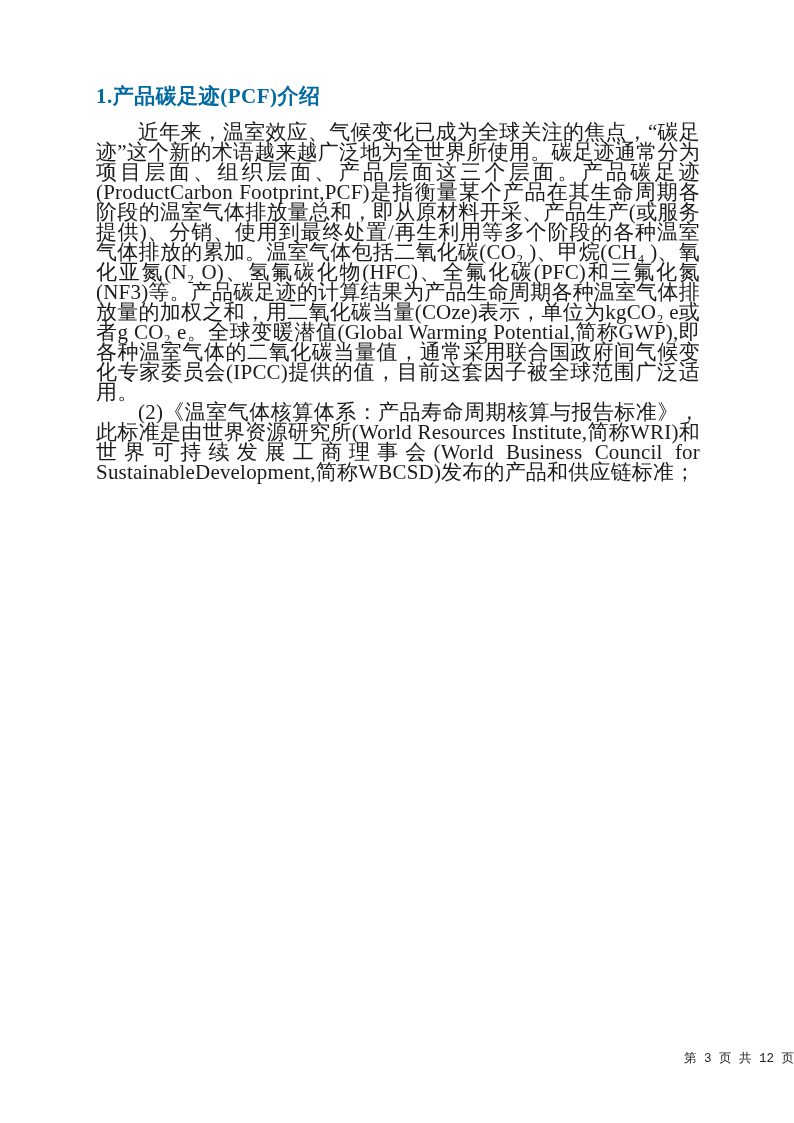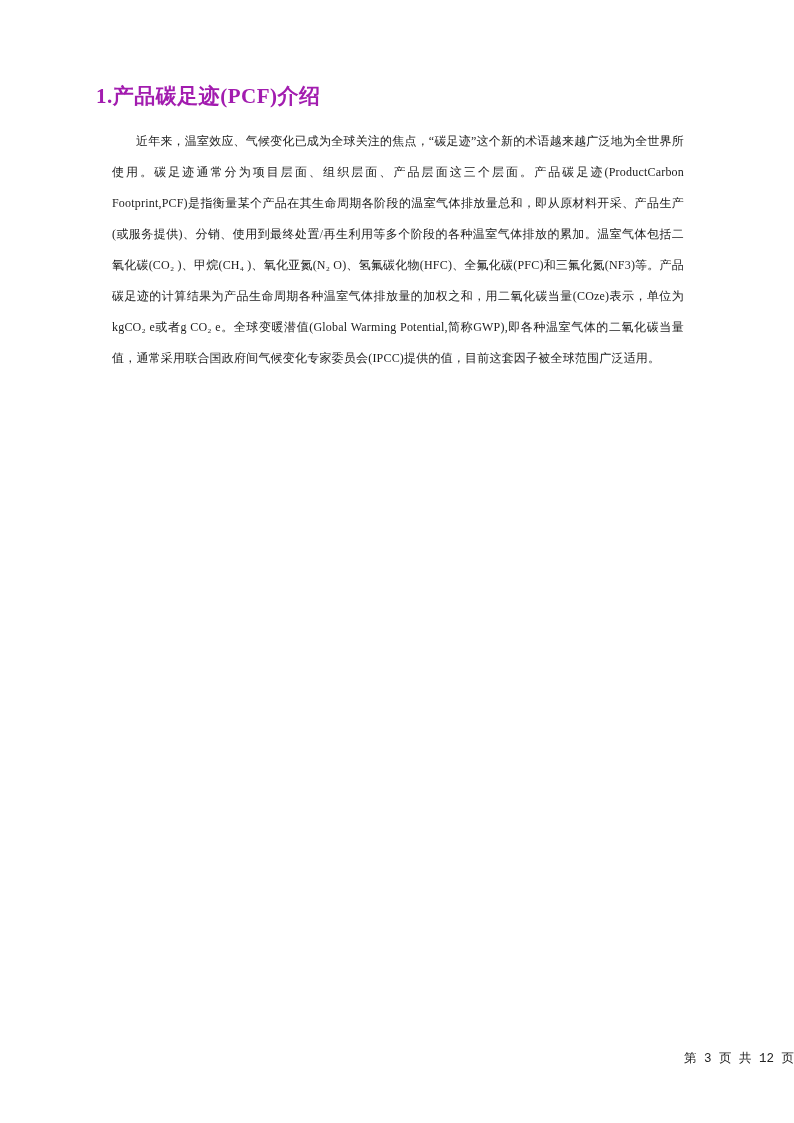--- a/index.html
+++ b/index.html
@@ -20,27 +20,27 @@
     position: absolute;
     left: 96px;
     top: 82px;
     width: 604px;
   }
   .heading {
     margin: 0 0 12px 0;
     font-size: 21px;
     line-height: 28px;
     font-weight: bold;
-    color: #a21caf;
+    color: #0369a1;
     letter-spacing: 0.5px;
   }
   .para {
-    margin: 16px;
-    font-size: 12px;
-    line-height: 31px;
+    margin: 0;
+    font-size: 21px;
+    line-height: 20px;
     text-align: justify;
     text-justify: inter-ideograph;
     text-indent: 2em;
     letter-spacing: 0.2px;
     word-break: break-word;
   }
   .footer {
     position: absolute;
     left: 0;
     bottom: 56px;
@@ -52,18 +52,19 @@
   }
 </style>
 </head>
 <body>
 
 <div class="page">
   <div class="content">
     <h1 class="heading">1.产品碳足迹(PCF)介绍</h1>
     <div>
         <p class="para">近年来，温室效应、气候变化已成为全球关注的焦点，“碳足迹”这个新的术语越来越广泛地为全世界所使用。碳足迹通常分为项目层面、组织层面、产品层面这三个层面。产品碳足迹(ProductCarbon Footprint,PCF)是指衡量某个产品在其生命周期各阶段的温室气体排放量总和，即从原材料开采、产品生产(或服务提供)、分销、使用到最终处置/再生利用等多个阶段的各种温室气体排放的累加。温室气体包括二氧化碳(CO₂ )、甲烷(CH₄ )、氧化亚氮(N₂ O)、氢氟碳化物(HFC)、全氟化碳(PFC)和三氟化氮(NF3)等。产品碳足迹的计算结果为产品生命周期各种温室气体排放量的加权之和，用二氧化碳当量(COze)表示，单位为kgCO₂ e或者g CO₂ e。全球变暖潜值(Global Warming Potential,简称GWP),即各种温室气体的二氧化碳当量值，通常采用联合国政府间气候变化专家委员会(IPCC)提供的值，目前这套因子被全球范围广泛适用。</p>
+        <p class="para">(2)《温室气体核算体系：产品寿命周期核算与报告标准》，此标准是由世界资源研究所(World Resources Institute,简称WRI)和世界可持续发展工商理事会(World Business Council for SustainableDevelopment,简称WBCSD)发布的产品和供应链标准；</p>
       </div>
   </div>
   <div class="footer">
     <span>第 3 页 共 12 页</span>
   </div>
 </div>
 
 </body></html>

